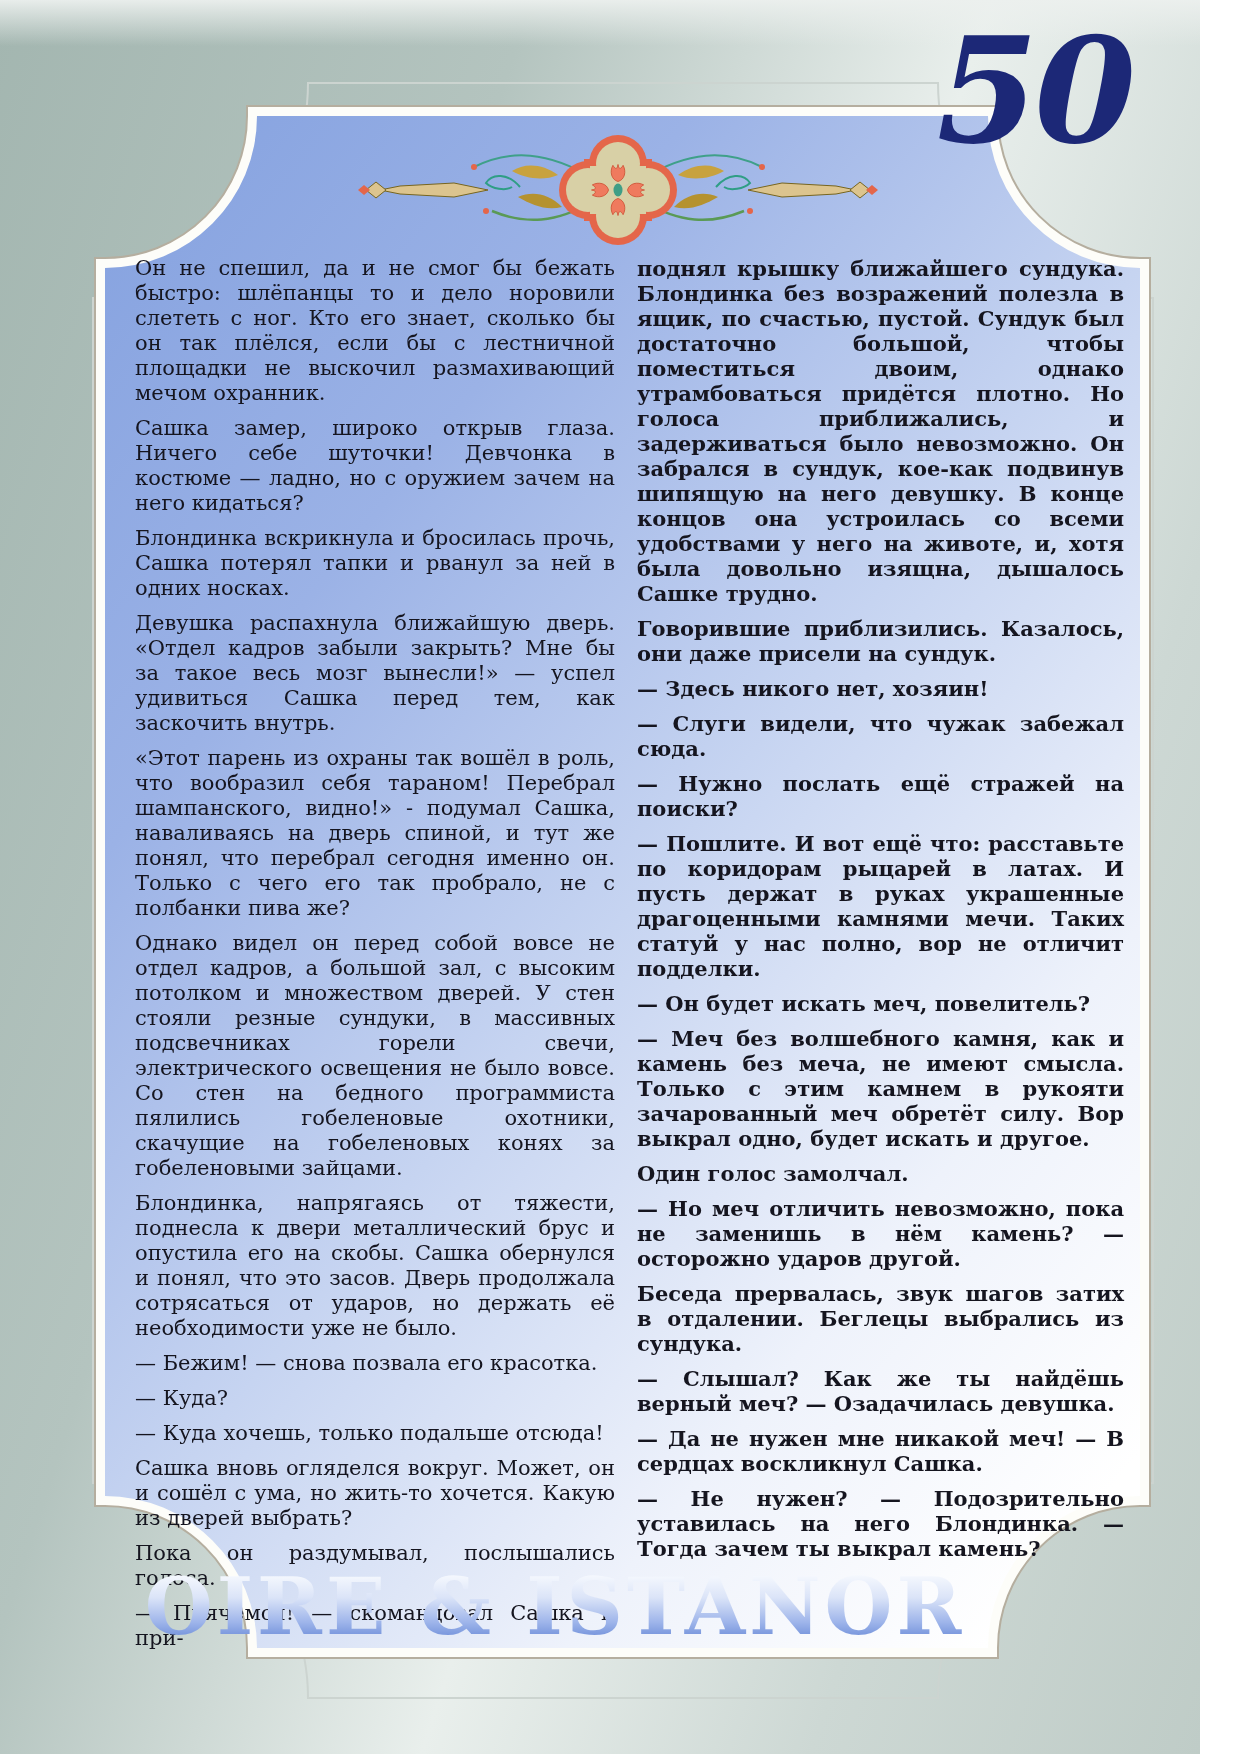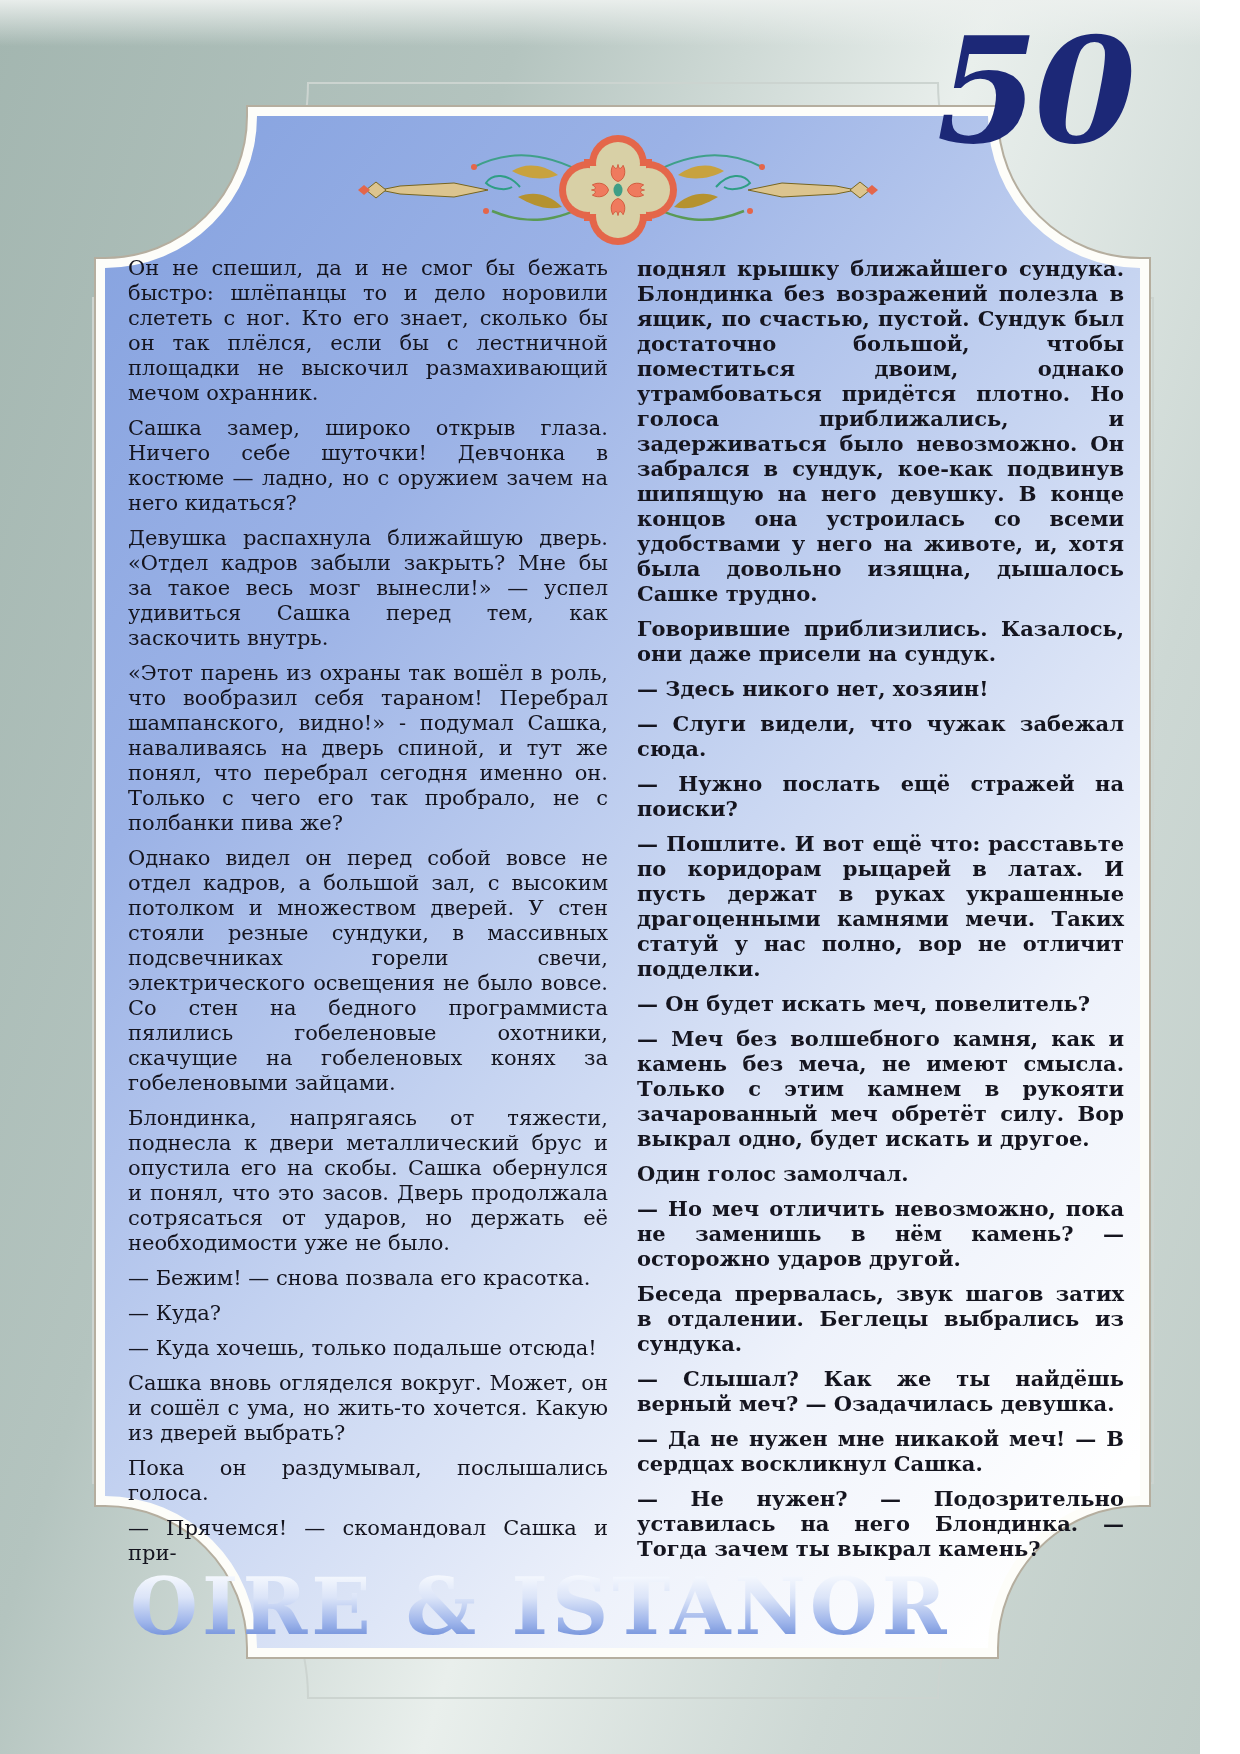--- a/index.html
+++ b/index.html
@@ -21,26 +21,26 @@
     color:#1c2877;
     letter-spacing:-4px;
   }
   .col{
     position:absolute;top:256px;
     font-size:21px;line-height:25px;
     color:#15151f;
     text-align:justify;
     text-align-last:left;
   }
-  .col-left{left:128px;width:480px;}
+  .col-left{left:135px;width:480px;}
   .col-right{left:637px;width:487px;font-weight:bold;}
   .col p{margin:0 0 10px 0;}
   .footer-title{
     position:absolute;left:130px;top:1568px;width:850px;
-    text-align:left;
+    text-align:center;
     font-size:78px;line-height:1;
     letter-spacing:4px;
     font-weight:bold;
     color:#7c9be0;
     background:linear-gradient(to bottom,#f6f9fe 8%,#dbe4f8 38%,#9db4ea 70%,#5c7fd2 100%);
     -webkit-background-clip:text;
     background-clip:text;
     -webkit-text-fill-color:transparent;
     text-shadow:none;
   }
@@ -110,20 +110,21 @@
       <use href="#tulip" transform="translate(278,55) rotate(90) scale(0.85)"></use>
       <ellipse cx="260" cy="55" rx="4.5" ry="6.5" fill="#3f9e86"></ellipse>
     </g>
   </svg>
 
   <div class="page-number">50</div>
 
   <div class="col col-left">
       <p>Он не спешил, да и не смог бы бежать быстро: шлёпанцы то и дело норовили слететь с ног. Кто его знает, сколько бы он так плёлся, если бы с лестничной площадки не выскочил размахивающий мечом охранник.</p>
       <p>Сашка замер, широко открыв глаза. Ничего себе шуточки! Девчонка в костюме — ладно, но с оружием зачем на него кидаться?</p>
+      <p>Блондинка вскрикнула и бросилась прочь, Сашка потерял тапки и рванул за ней в одних носках.</p>
       <p>Девушка распахнула ближайшую дверь. «Отдел кадров забыли закрыть? Мне бы за такое весь мозг вынесли!» — успел удивиться Сашка перед тем, как заскочить внутрь.</p>
       <p>«Этот парень из охраны так вошёл в роль, что вообразил себя тараном! Перебрал шампанского, видно!» - подумал Сашка, наваливаясь на дверь спиной, и тут же понял, что перебрал сегодня именно он. Только с чего его так пробрало, не с полбанки пива же?</p>
       <p>Однако видел он перед собой вовсе не отдел кадров, а большой зал, с высоким потолком и множеством дверей. У стен стояли резные сундуки, в массивных подсвечниках горели свечи, электрического освещения не было вовсе. Со стен на бедного программиста пялились гобеленовые охотники, скачущие на гобеленовых конях за гобеленовыми зайцами.</p>
       <p>Блондинка, напрягаясь от тяжести, поднесла к двери металлический брус и опустила его на скобы. Сашка обернулся и понял, что это засов. Дверь продолжала сотрясаться от ударов, но держать её необходимости уже не было.</p>
       <p>— Бежим! — снова позвала его красотка.</p>
       <p>— Куда?</p>
       <p>— Куда хочешь, только подальше отсюда!</p>
       <p>Сашка вновь огляделся вокруг. Может, он и сошёл с ума, но жить-то хочется. Какую из дверей выбрать?</p>
       <p>Пока он раздумывал, послышались голоса.</p>
       <p>— Прячемся! — скомандовал Сашка и при-</p>

